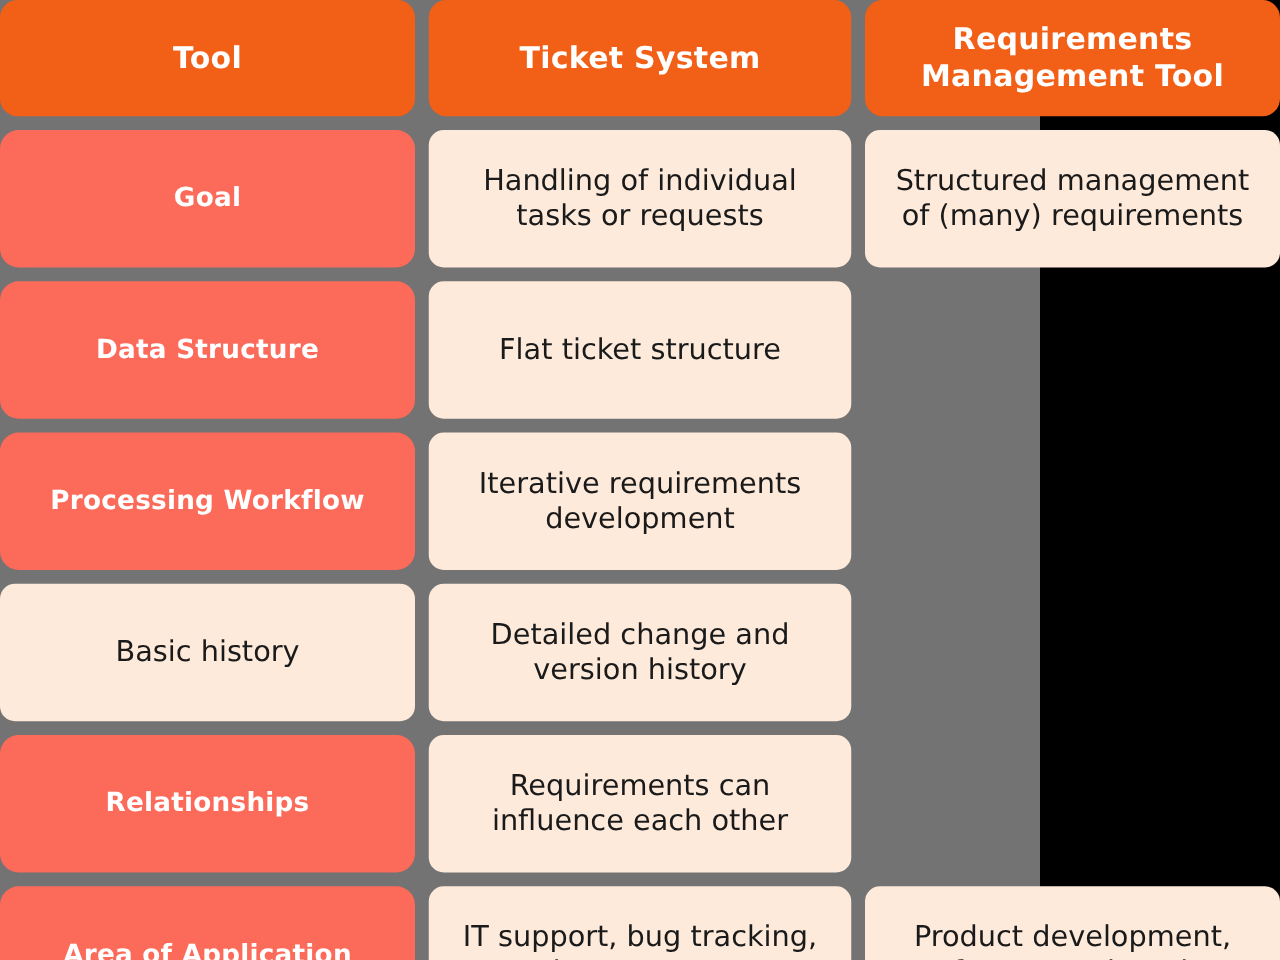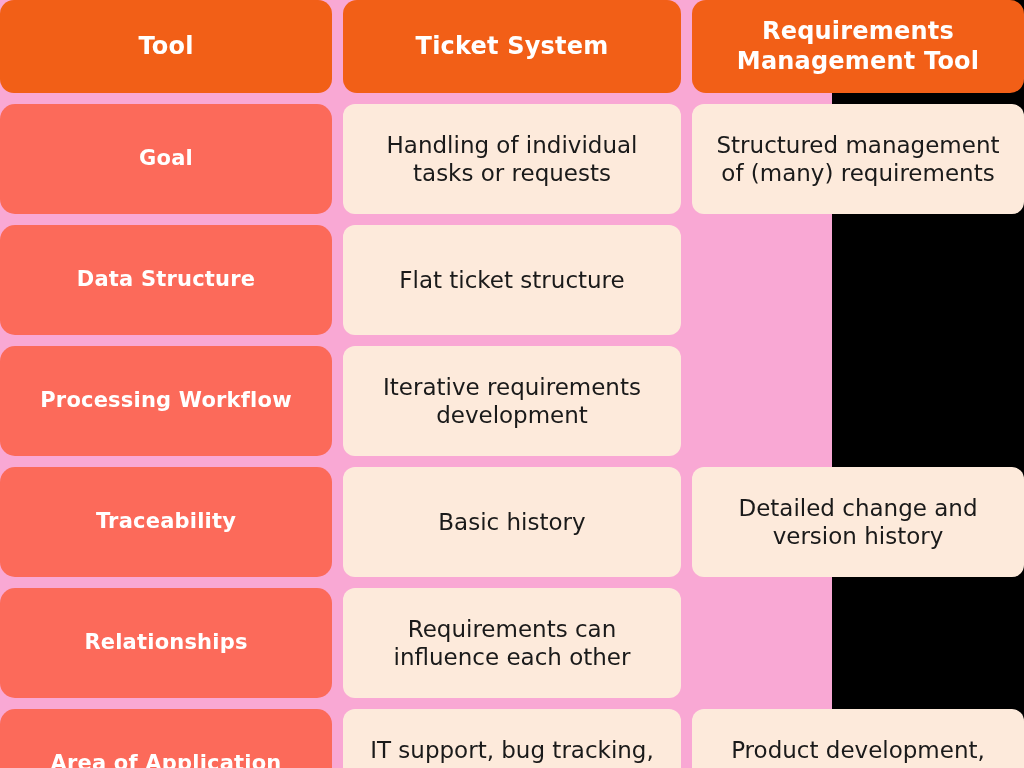--- a/index.html
+++ b/index.html
@@ -11,21 +11,21 @@
     background: #000000;
   }
 
   body {
     font-family: "DejaVu Sans", "Liberation Sans", sans-serif;
   }
 
   #comparison-table {
     width: 832px;
     height: 768px;
-    background: #f9a8d4;
+    background: #737373;
     display: flex;
     flex-direction: column;
     row-gap: 11px;
     padding: 0;
   }
 
   .table-row {
     display: grid;
     grid-template-columns: 332px 338px 332px;
     column-gap: 11px;
@@ -120,23 +120,20 @@
   <div class="table-row body-row">
     <div class="cell label">
       <span class="cell-text">Processing Workflow</span>
     </div>
     <div class="cell content">
       <span class="cell-text">Iterative requirements development</span>
     </div>
   </div>
 
   <div class="table-row body-row">
-    <div class="cell label">
-      <span class="cell-text">Traceability</span>
-    </div>
     <div class="cell content">
       <span class="cell-text">Basic history</span>
     </div>
     <div class="cell content">
       <span class="cell-text">Detailed change and version history</span>
     </div>
   </div>
 
   <div class="table-row body-row">
     <div class="cell label">

